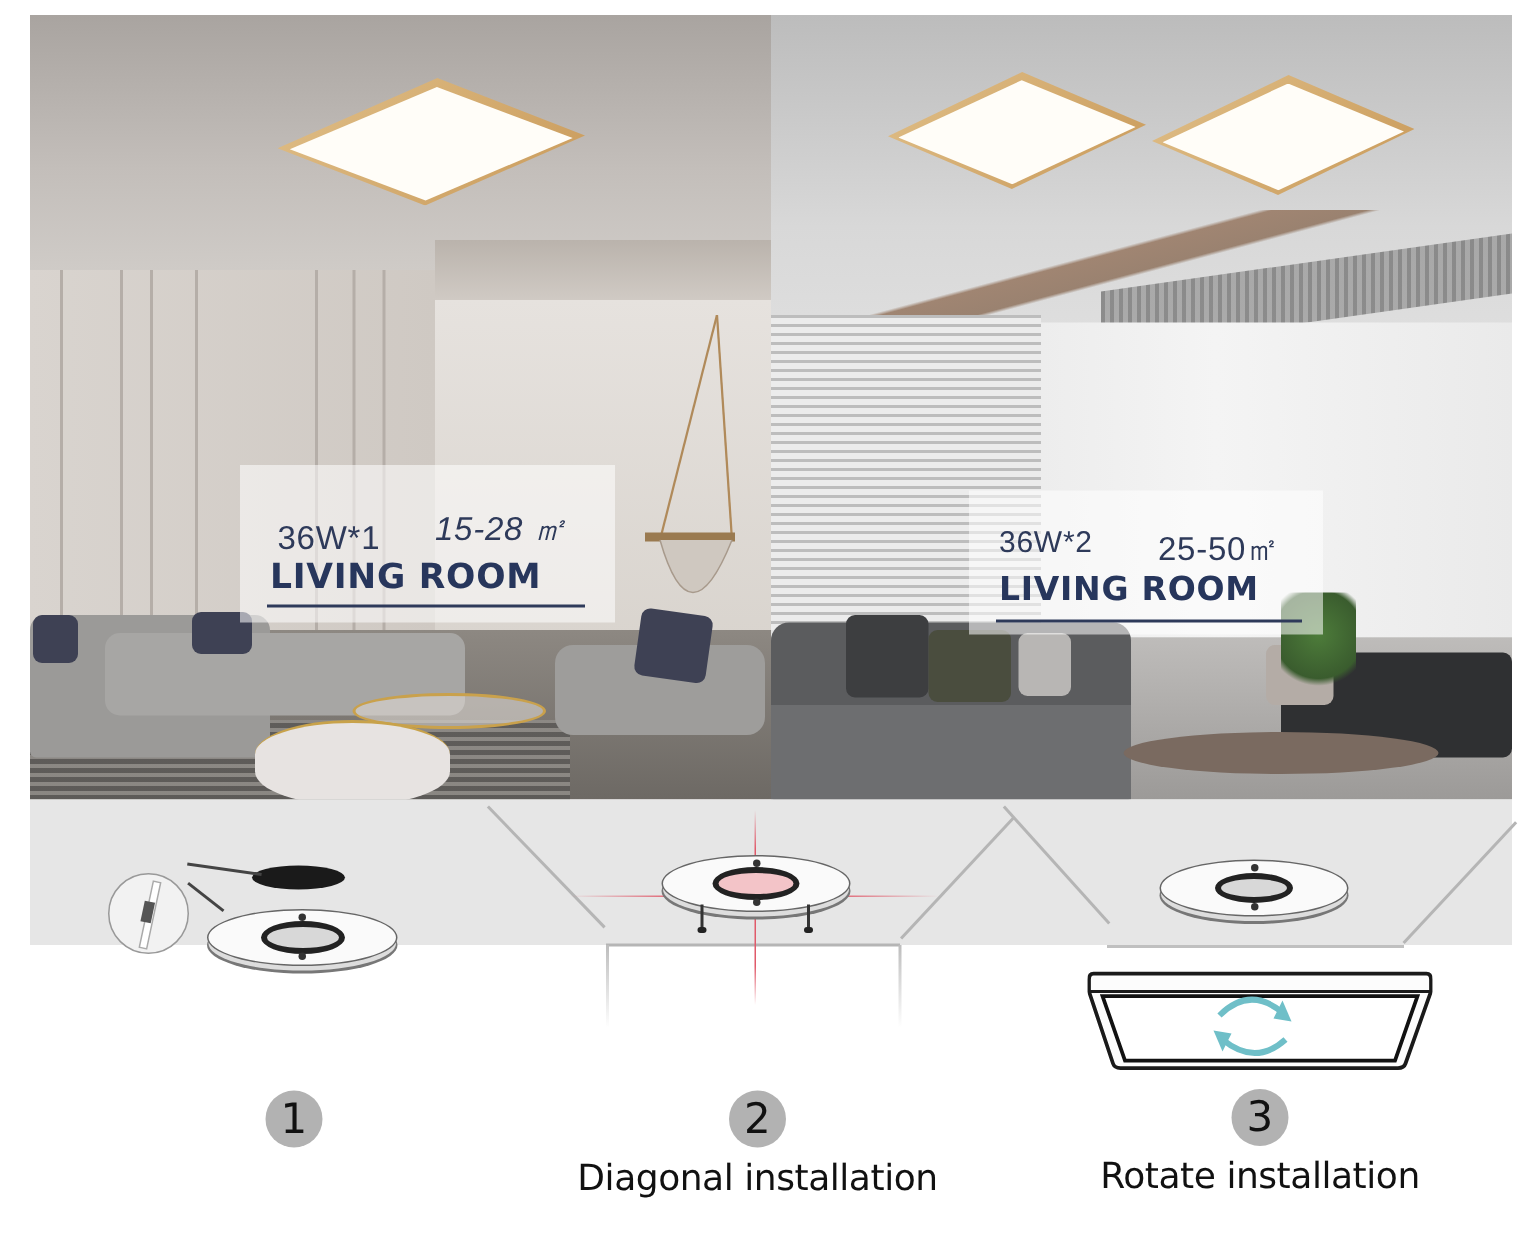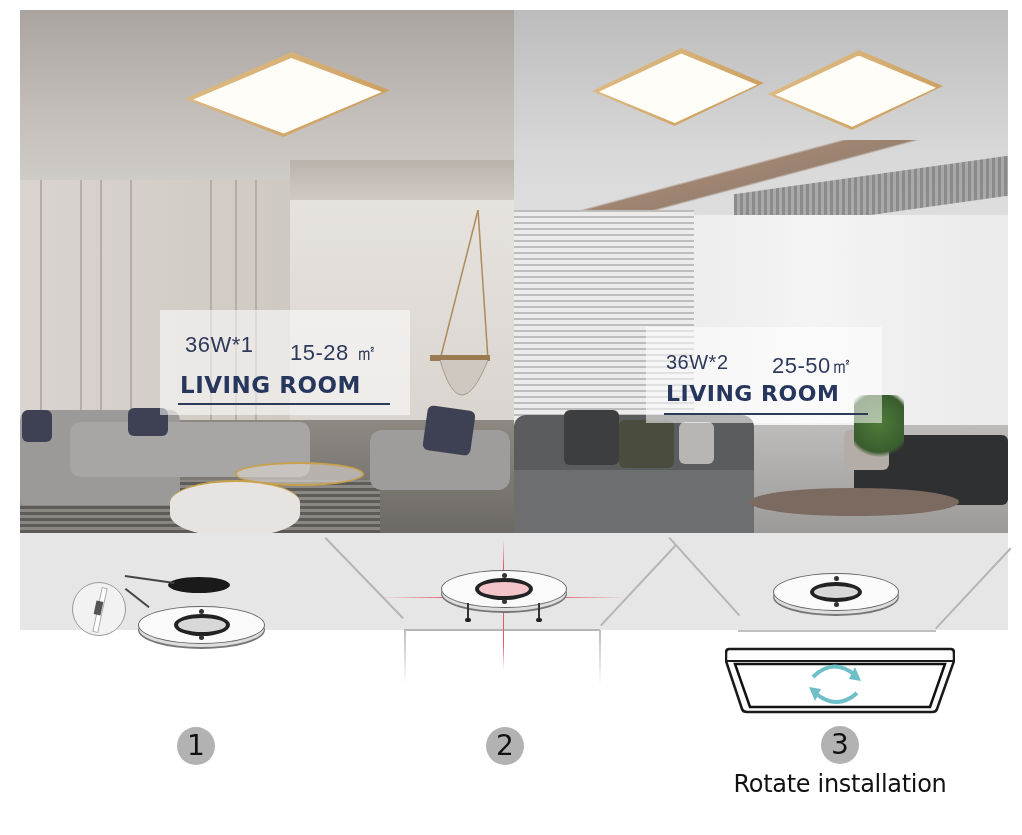--- a/index.html
+++ b/index.html
@@ -109,22 +109,22 @@
     <rect x="0" y="145" width="60" height="6" fill="#9a7a50"></rect>
     <path d="M10 150 Q30 220 58 150" fill="#cfc8c0" stroke="#a89a8c"></path>
   </svg>
 
   <div class="lamp" style="left:165px;top:42px;width:205px;height:85px;">
     <div class="lamp-frame"></div>
       <div class="lamp-light"></div>
   </div>
 
   <div class="spec-overlay" style="left:140px;top:300px;width:250px;height:105px;">
-    <span class="spec-line1" style="left:25px;top:22px;">36W*1</span>
-    <span class="spec-line1" style="left:130px;top:28px;">15-28 ㎡</span>
+    <span class="spec-line1" style="left:25px;top:36px;">36W*1</span>
+    <span class="spec-line1" style="left:130px;top:28px;font-style:italic;">15-28 ㎡</span>
     <span class="spec-line2" style="left:20px;top:62px;">LIVING ROOM</span>
     <div class="spec-underline" style="left:18px;top:93px;width:212px;"></div>
   </div>
 </div>
 
 <div class="room room-right">
   <div class="abs ceiling-right"></div>
   <div class="abs beam-right"></div>
   <div class="abs vent"></div>
   <div class="abs window-right"></div>
@@ -214,17 +214,18 @@
       <polygon points="10,42 4,28 16,30" fill="#6fbfc8"></polygon>
     </svg>
   </div>
 </div>
 
 <div class="step" style="left:96px;top:727px;width:200px;">
   <div class="step-num">1</div>
 </div>
 <div class="step" style="left:360px;top:727px;width:290px;">
   <div class="step-num">2</div>
+  <div class="step-label">Diagonal installation</div>
 </div>
 <div class="step" style="left:700px;top:726px;width:280px;">
   <div class="step-num">3</div>
   <div class="step-label">Rotate installation</div>
 </div>
 
 </body></html>

